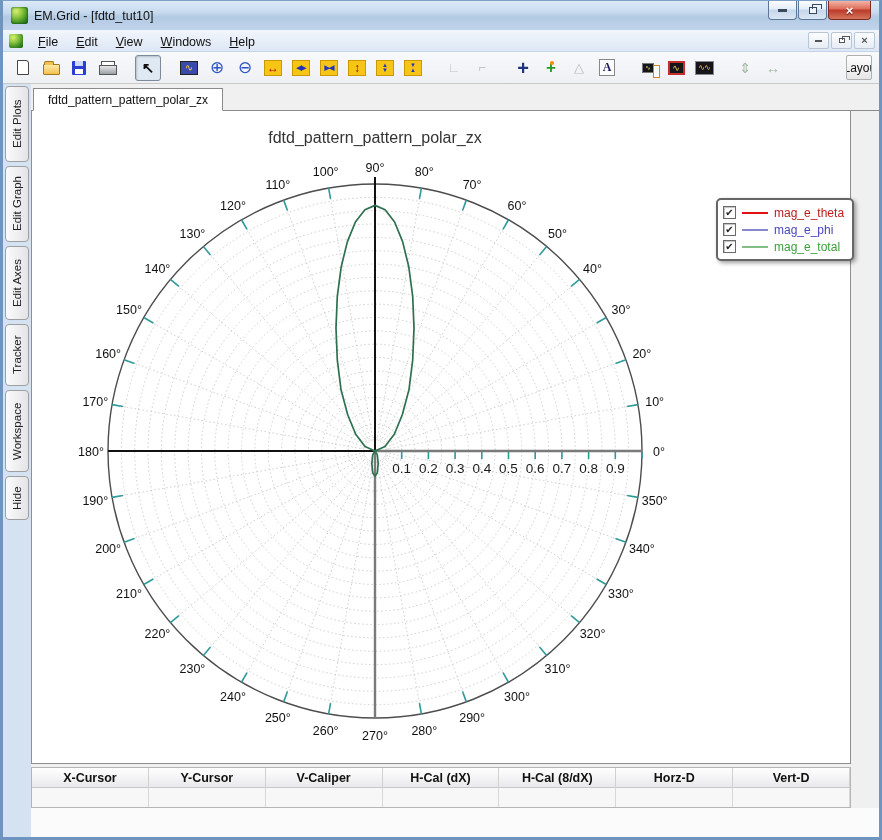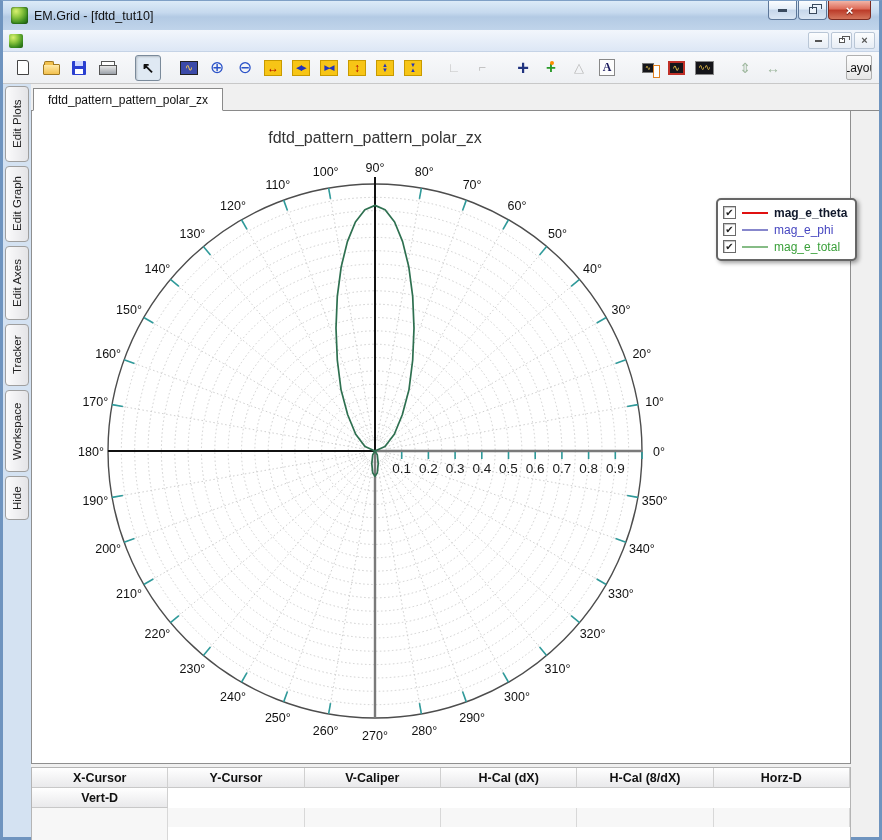--- a/index.html
+++ b/index.html
@@ -106,21 +106,21 @@
   .legend { position:absolute; left:684px; top:87px; background:#fff; border:2px solid #666;
             border-radius:5px; box-shadow:2px 2px 4px rgba(0,0,0,.38); padding:4px 8px 4px 5px; }
   .legend-row { display:flex; align-items:center; height:17px; gap:6px; }
   .cbx { width:13px; height:13px; background:#fff; border:1px solid #6a6a6a;
          box-shadow:inset 1px 1px 1px rgba(0,0,0,.25); font-size:10px; line-height:11px; text-align:center;
          color:#222; flex:0 0 auto; }
   .legend-line { width:26px; height:0; border-top:2px solid; flex:0 0 auto; }
   .legend-label { font-size:12px; white-space:nowrap; }
 
   .cursor-table { width:820px; margin-top:3px; border:1px solid #b5b5b5; background:#fff; }
-  .ct-head, .ct-vals { display:grid; grid-template-columns:repeat(6,1fr); }
+  .ct-head, .ct-vals { display:grid; grid-template-columns:repeat(7,1fr); }
   .ct-head div { height:20px; background:linear-gradient(#ffffff,#e9e9eb); border-right:1px solid #d0d0d0;
                  border-bottom:1px solid #c8c8c8; font-size:12.5px; font-weight:600; color:#111;
                  display:flex; align-items:center; justify-content:center; }
   .ct-vals div { height:19px; background:#f7f7f7; border-right:1px solid #d8d8d8; font-size:12px;
                  display:flex; align-items:center; padding-left:6px; color:#333; }
   .footer-strip { flex:1; background:#fbfbfb; }
 </style>
 </head>
 <body>
 
@@ -137,20 +137,21 @@
           <span class="g-restore"></span>
         </div>
       <div class="cap-btn close">
           <span class="g-close">×</span>
         </div>
     </div>
   </div>
 
   <div class="menubar">
     <span class="mdi-icon"></span>
+    <nav id="menu-items"><span class="menu-item"><u>F</u>ile</span><span class="menu-item"><u>E</u>dit</span><span class="menu-item"><u>V</u>iew</span><span class="menu-item"><u>W</u>indows</span><span class="menu-item"><u>H</u>elp</span></nav>
     <div class="mdi-btns">
       <div class="mdi-btn">
           <span class="g-min-s"></span>
         </div>
       <div class="mdi-btn">
           <span class="g-restore-s"></span>
         </div>
       <div class="mdi-btn">
           <span class="g-close-s">×</span>
         </div>
@@ -409,21 +410,21 @@
             <text x="609.872704303198" y="441.63372070448986" text-anchor="middle" font-size="12.5" fill="#111" font-family="Liberation Sans, sans-serif">340°</text>
             <text x="622.685401855467" y="393.81608245740847" text-anchor="middle" font-size="12.5" fill="#111" font-family="Liberation Sans, sans-serif">350°</text>
             <text x="343" y="32" text-anchor="middle" font-size="16" fill="#333" font-family="Liberation Sans, sans-serif">fdtd_pattern_pattern_polar_zx</text>
             <path d="M343.0 340.0 L353.0 335.5 L362.3 323.2 L370.3 303.7 L377.0 278.6 L380.7 249.0 L382.0 217.1 L380.7 185.4 L376.8 155.9 L370.6 130.6 L362.6 111.0 L353.1 98.8 L343.0 94.4 L332.9 98.8 L323.4 111.0 L315.4 130.6 L309.2 155.9 L305.3 185.4 L304.0 217.1 L305.3 249.0 L309.0 278.6 L315.7 303.7 L323.7 323.2 L333.0 335.5 L343.0 340.0 " fill="none" stroke="#2e7050" stroke-width="1.7" stroke-linejoin="round"></path>
             <path d="M343.0 340.0 L345.3 343.9 L346.2 352.7 L345.3 361.8 L343.0 365.4 L340.7 361.8 L339.8 352.7 L340.7 343.9 L343.0 340.0 " fill="none" stroke="#2e7050" stroke-width="1.7" stroke-linejoin="round"></path>
           </svg>
         <div class="legend" id="legend">
             <div class="legend-row">
               <span class="cbx">✔</span>
               <span class="legend-line" style="border-top-color: rgb(224, 16, 16);"></span>
-              <span class="legend-label" style="color: #0f172a; font-weight: bold;">mag_e_theta</span>
+              <span class="legend-label" style="color: #b91c1c;">mag_e_theta</span>
             </div>
             <div class="legend-row">
               <span class="cbx">✔</span>
               <span class="legend-line" style="border-top-color: rgb(135, 135, 204);"></span>
               <span class="legend-label" style="color: rgb(70, 70, 192);">mag_e_phi</span>
             </div>
             <div class="legend-row">
               <span class="cbx">✔</span>
               <span class="legend-line" style="border-top-color: rgb(134, 188, 134);"></span>
               <span class="legend-label" style="color: rgb(58, 160, 58);">mag_e_total</span>

